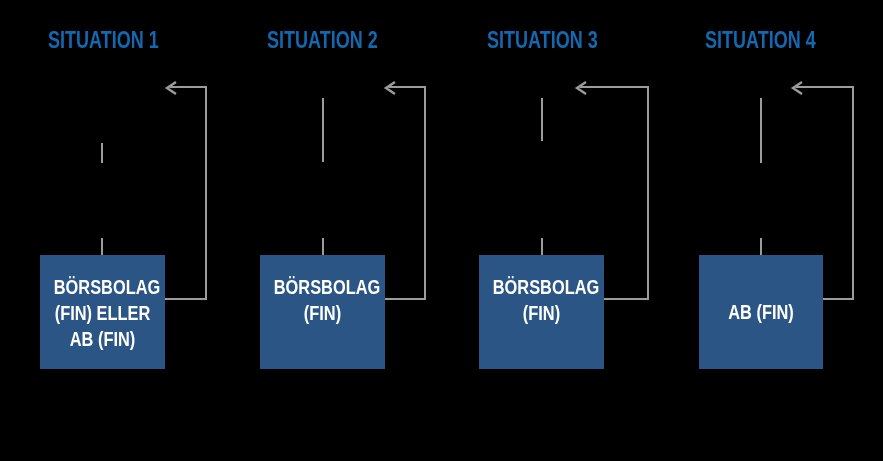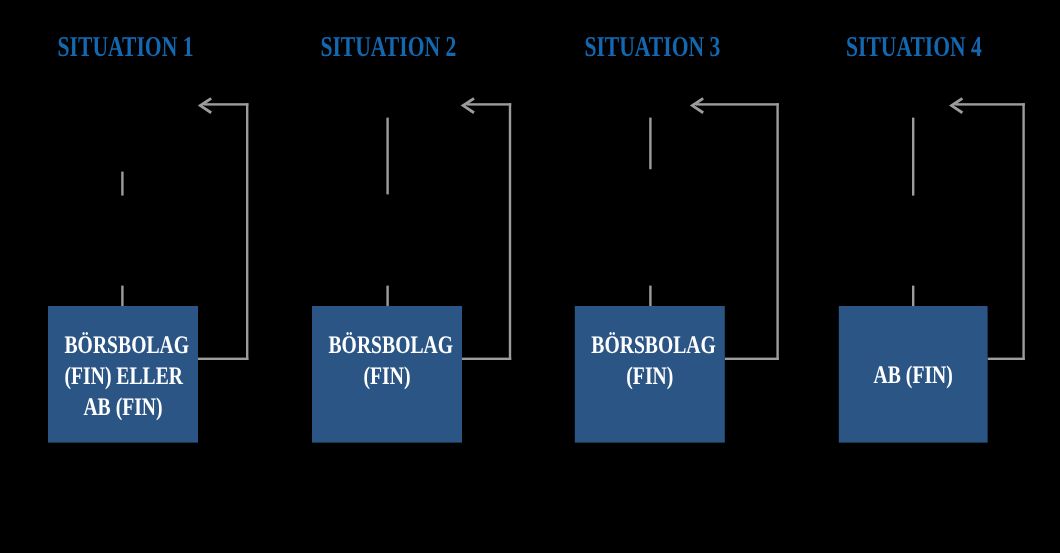--- a/index.html
+++ b/index.html
@@ -1,19 +1,19 @@
 <!DOCTYPE html>
 <html style="--bg: #000000; --heading: #1368b2; --box: #2a5585; --teal: #0e8066; --gray: #9c9c9c; --bracket: #4aaee3;"><head>
 <meta charset="utf-8">
 <style>
   html,body{margin:0;padding:0;background:#000;}
   .canvas{
     position:relative;width:883px;height:369px;overflow:hidden;
     background:var(--bg,#000);
-    font-family:Liberation Serif, serif;
+    font-family:Liberation Sans, sans-serif;
   }
   .title{
     position:absolute;top:29px;margin:0;
     font-size:24px;font-weight:bold;line-height:22px;white-space:nowrap;
     color:var(--heading,#1368b2);
     transform:scaleX(0.75);transform-origin:0 50%;
     letter-spacing:0px;
   }
   .vline{position:absolute;width:2px;background:var(--gray,#9c9c9c);}
   .hline{position:absolute;height:2px;background:var(--gray,#9c9c9c);}

